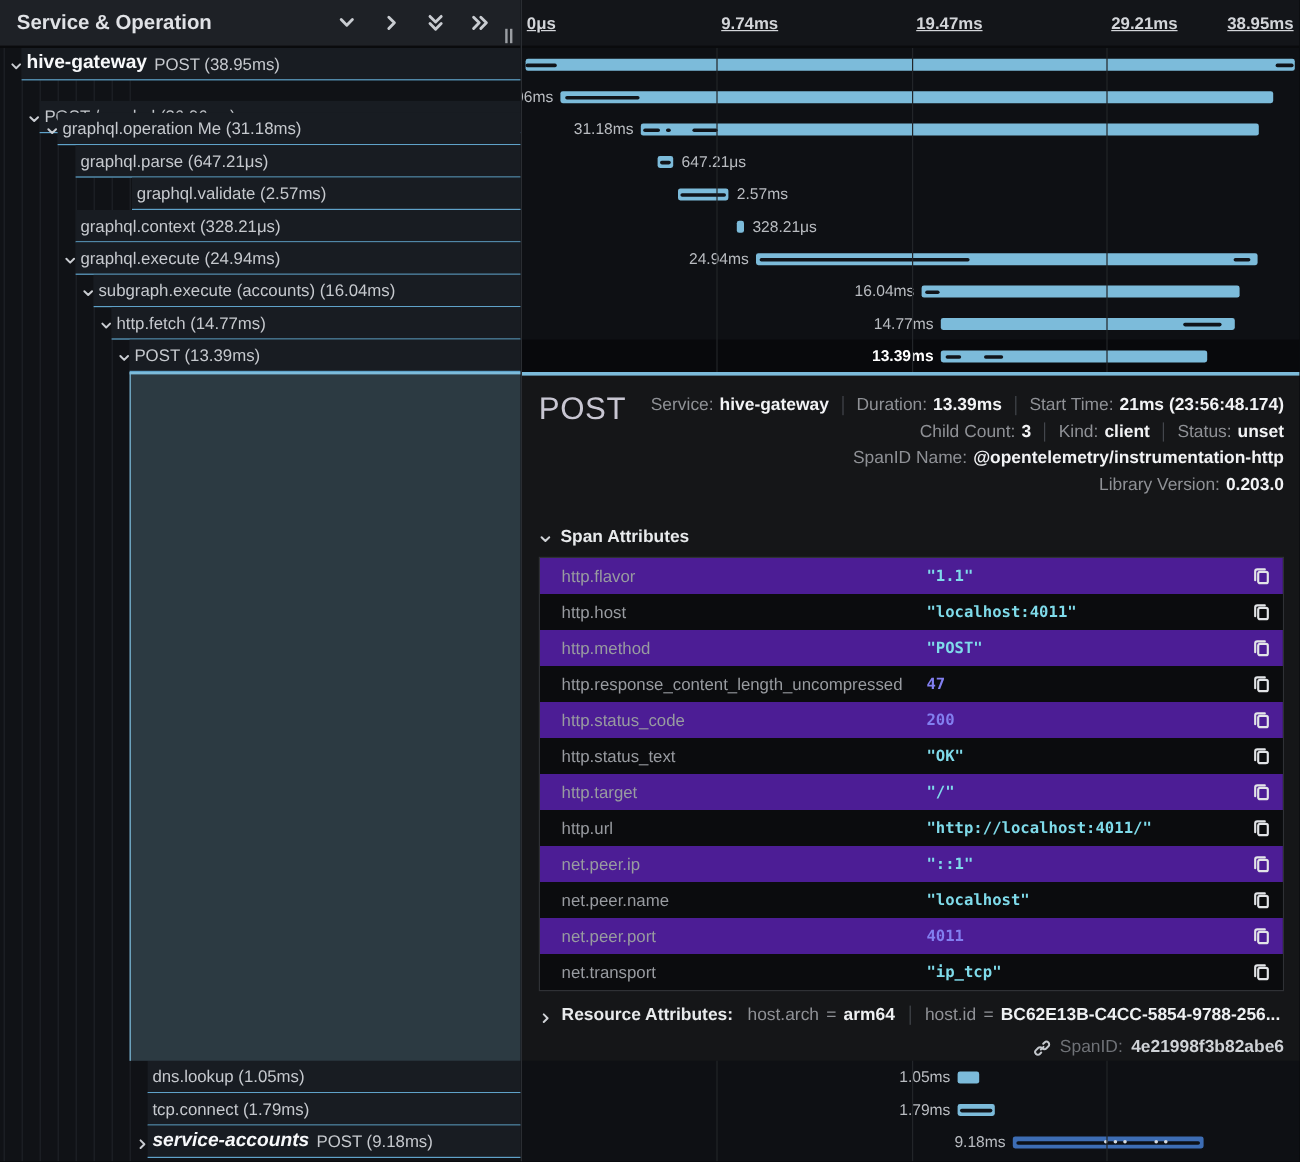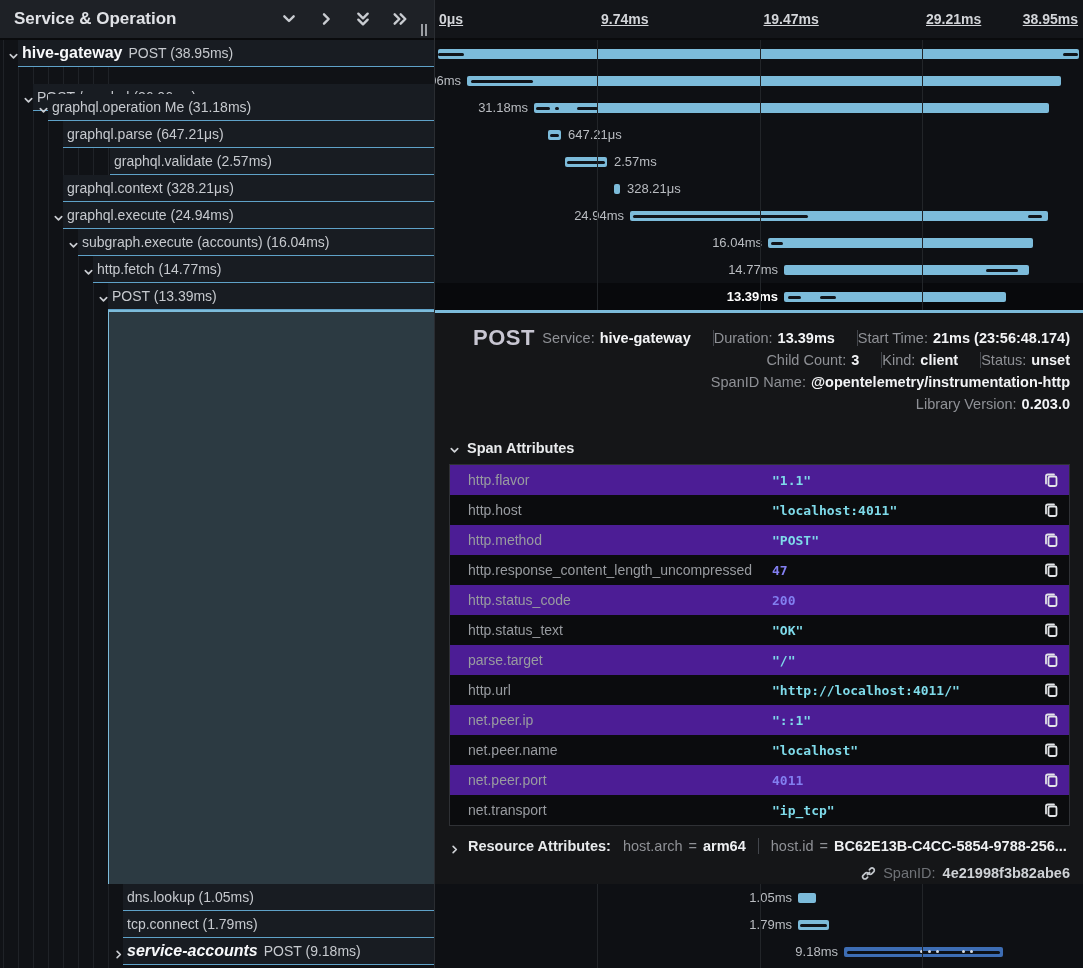--- a/index.html
+++ b/index.html
@@ -47,25 +47,25 @@
   .bar.alt { background:#3d6db4; }
   .bar .mark { position:absolute; top:3.5px; height:3px; border-radius:1.5px; background:#10141a; }
   .bar.alt .mark { background:#0d1117; }
   .bar .dot { position:absolute; top:3px; width:3px; height:3px; border-radius:50%; background:#d5dbe2; }
   .bar-label { position:absolute; top:6px; font-size:13px; color:#b9bcc1; white-space:nowrap; z-index:3; }
   .bar-label.selected { color:#ffffff; font-weight:700; }
 
   
   #detail { position:absolute; left:0; top:310px; width:649px; height:574px;
             background:#151618; border-top:3px solid #7cbbda; z-index:4; }
-  #detail-title { position:absolute; left:14px; top:12px; font-size:22px; font-weight:700;
-                  color:#c8c6d2; letter-spacing:.5px;margin-left:24px; }
+  #detail-title { position:absolute; left:14px; top:12px; font-size:26px; font-weight:400;
+                  color:#c8c6d2; letter-spacing:.5px; }
   .ov-line { position:absolute; right:14px; display:flex; align-items:center; height:18px; }
   .ov-seg { display:flex; align-items:baseline; white-space:nowrap; }
-  .ov-seg + .ov-seg { border-left:1px solid #43464c; margin-left:22px; }
+  .ov-seg + .ov-seg { border-left:1px solid #43464c; margin-left:11px; padding-left:11px; }
   .ov-label { color:#8f9196; font-size:14.5px; margin-right:5px; }
   .ov-value { color:#f2f3f5; font-size:14.5px; font-weight:700; }
 
   #attr-header { position:absolute; left:14px; top:127px; display:flex; align-items:center;
                  gap:7px; color:#e8eaec; font-size:14.5px; font-weight:700; cursor:pointer; }
   #attr-header .sec-chevron { width:11px; height:11px; color:#cfd2d6; }
 
   #attr-table { position:absolute; left:14px; right:14px; top:151px; height:362px;
                 border:1px solid #2f3135; }
   .attr-row { position:relative; height:30px; display:flex; align-items:center; }
@@ -427,21 +427,21 @@
           </div>
           <div class="attr-row even">
             <span class="attr-key">http.status_text</span>
             <span class="attr-value v-string">"OK"</span>
             <span class="copy-btn"><svg viewBox="0 0 16 16" width="16" height="16">
                 <rect x="5.5" y="4.5" width="8" height="9.5" rx="1.5" fill="none" stroke="currentColor" stroke-width="1.8" stroke-linecap="round" stroke-linejoin="round"></rect>
                 <path d="M11 2.5H4.8A1.8 1.8 0 0 0 3 4.3v7.2" fill="none" stroke="currentColor" stroke-width="1.8" stroke-linecap="round" stroke-linejoin="round"></path>
               </svg></span>
           </div>
           <div class="attr-row odd">
-            <span class="attr-key">parse.target</span>
+            <span class="attr-key">http.target</span>
             <span class="attr-value v-string">"/"</span>
             <span class="copy-btn"><svg viewBox="0 0 16 16" width="16" height="16">
                 <rect x="5.5" y="4.5" width="8" height="9.5" rx="1.5" fill="none" stroke="currentColor" stroke-width="1.8" stroke-linecap="round" stroke-linejoin="round"></rect>
                 <path d="M11 2.5H4.8A1.8 1.8 0 0 0 3 4.3v7.2" fill="none" stroke="currentColor" stroke-width="1.8" stroke-linecap="round" stroke-linejoin="round"></path>
               </svg></span>
           </div>
           <div class="attr-row even">
             <span class="attr-key">http.url</span>
             <span class="attr-value v-string">"http://localhost:4011/"</span>
             <span class="copy-btn"><svg viewBox="0 0 16 16" width="16" height="16">

